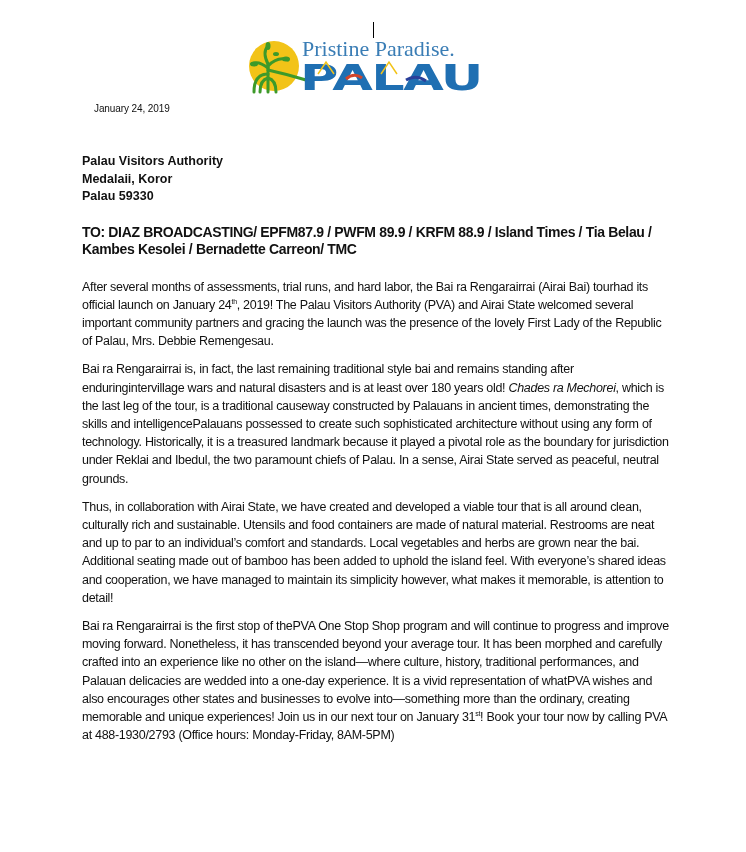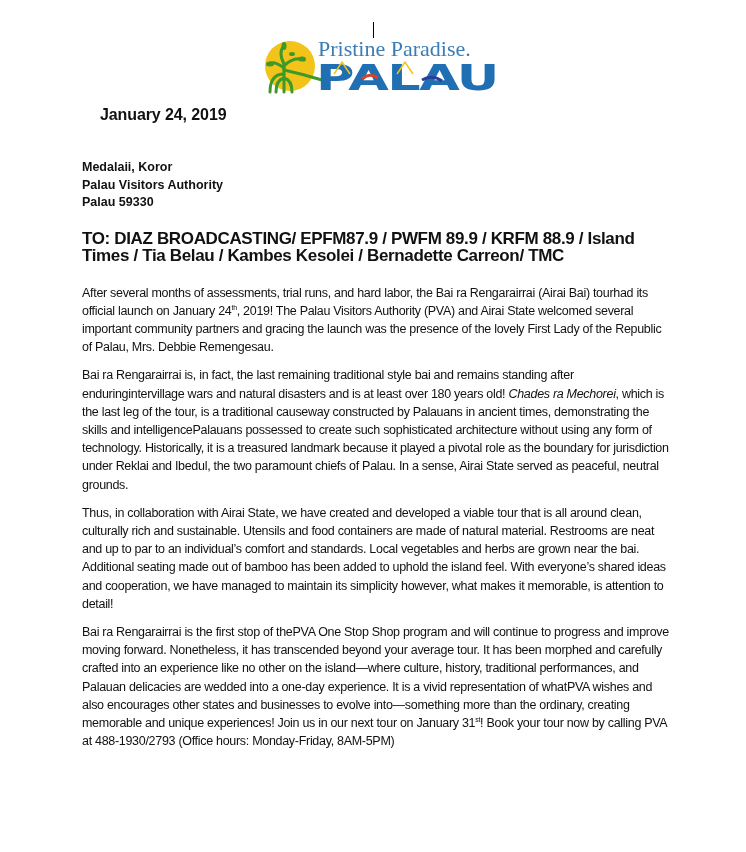--- a/index.html
+++ b/index.html
@@ -18,51 +18,51 @@
     .cursor {
       position: absolute;
       left: 373px;
       top: 22px;
       width: 1px;
       height: 16px;
       background: #000;
     }
     .logo {
       position: absolute;
-      left: 262px;
+      left: 246px;
       top: 34px;
       width: 240px;
       height: 60px;
       text-align: center;
     }
     .logo svg { display: block; }
     .page {
       position: absolute;
       left: 82px;
       top: 88px;
       width: 590px;
     }
     .date {
-      font-weight: bold;
-      font-size: 16px;
+      font-weight: normal;
+      font-size: 10px;
       letter-spacing: -0.1px;
-      margin: 18px;
+      margin: 12px;
       line-height: 18px;
     }
     .address {
       margin-top: 35px;
       font-weight: bold;
       font-size: 12.5px;
       line-height: 17.5px;
     }
     .address div { margin: 0; }
     .to-line {
       margin-top: 18px;
       font-weight: bold;
-      font-size: 17px;
+      font-size: 14px;
       line-height: 17.5px;
       letter-spacing: -0.35px;
     }
     .body-paragraph {
       font-size: 12.5px;
       line-height: 18.2px;
       letter-spacing: -0.3px;
       margin: 0;
       text-align: left;
     }
@@ -109,22 +109,22 @@
     <path d="M160 46 Q170 40 180 47" stroke="#2a3f9a" stroke-width="3" fill="none"></path>
     <path d="M72 40 L80 28 L88 40" stroke="#f2c318" stroke-width="1.5" fill="none"></path>
     <path d="M135 40 L143 28 L151 40" stroke="#f2c318" stroke-width="1.5" fill="none"></path>
   </svg>
 </div>
 
 <div class="page">
   <p class="date">January 24, 2019</p>
 
   <div class="address">
+    <div>Palau Visitors Authority</div>
     <div>Medalaii, Koror</div>
-    <div>Palau Visitors Authority</div>
     <div>Palau 59330</div>
   </div>
 
   <div class="to-line">TO: DIAZ BROADCASTING/ EPFM87.9 / PWFM 89.9 / KRFM 88.9 / Island Times / Tia Belau / Kambes Kesolei / Bernadette Carreon/ TMC</div>
 
   <p class="body-paragraph p1"><span>After several months of assessments, trial runs, and hard labor, the Bai ra Rengarairrai (Airai Bai) tourhad its official launch on January 24</span><sup>th</sup><span>, 2019! The Palau Visitors Authority (PVA) and Airai State welcomed several important community partners and gracing the launch was the presence of the lovely First Lady of the Republic of Palau, Mrs. Debbie Remengesau.</span></p>
 
   <p class="body-paragraph p2"><span>Bai ra Rengarairrai is, in fact, the last remaining traditional style bai and remains standing after enduringintervillage wars and natural disasters and is at least over 180 years old! </span><em>Chades ra Mechorei</em><span>, which is the last leg of the tour, is a traditional causeway constructed by Palauans in ancient times, demonstrating the skills and intelligencePalauans possessed to create such sophisticated architecture without using any form of technology. Historically, it is a treasured landmark because it played a pivotal role as the boundary for jurisdiction under Reklai and Ibedul, the two paramount chiefs of Palau. In a sense, Airai State served as peaceful, neutral grounds.</span></p>
 
   <p class="body-paragraph p3">Thus, in collaboration with Airai State, we have created and developed a viable tour that is all around clean, culturally rich and sustainable. Utensils and food containers are made of natural material. Restrooms are neat and up to par to an individual’s comfort and standards. Local vegetables and herbs are grown near the bai. Additional seating made out of bamboo has been added to uphold the island feel. With everyone’s shared ideas and cooperation, we have managed to maintain its simplicity however, what makes it memorable, is attention to detail!</p>

